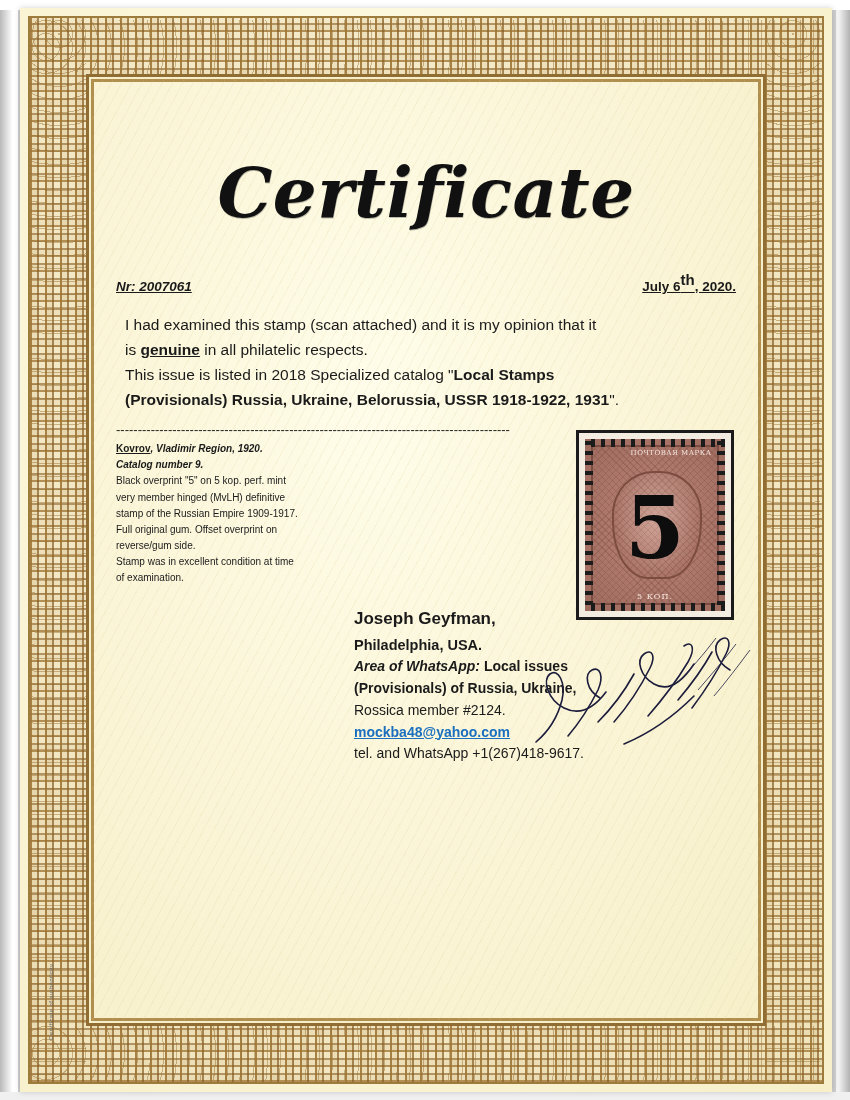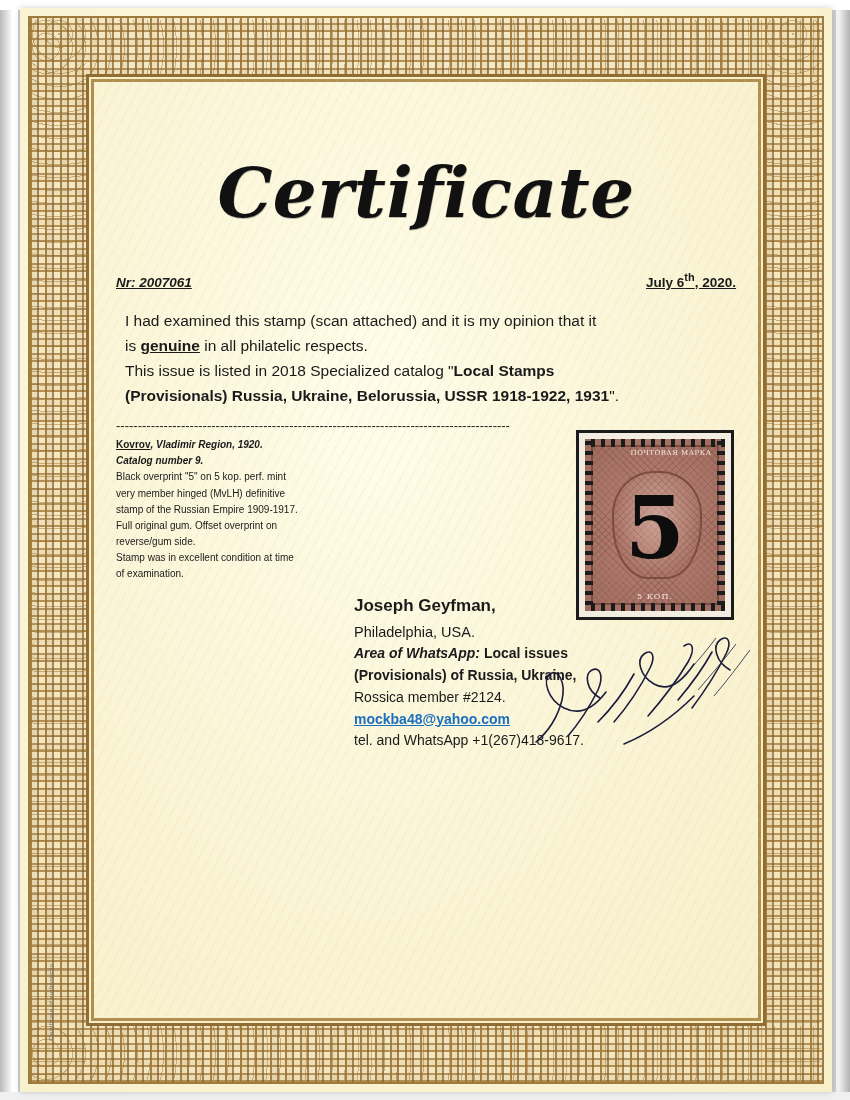--- a/index.html
+++ b/index.html
@@ -148,21 +148,21 @@
   }
   .meta-nr {
     font-weight: bold;
     font-style: italic;
     text-decoration: underline;
   }
   .meta-date {
     font-weight: bold;
     text-decoration: underline;
   }
-  .meta-date sup { font-size: 11px; }
+  .meta-date sup { font-size: 15px; }
 
   .body-text {
     margin-top: 18px;
     font-size: 15.5px;
     line-height: 1.62;
     margin-left: 9px;
   }
   .body-text b { font-weight: bold; }
   .u { text-decoration: underline; font-weight: bold; }
 
@@ -291,33 +291,33 @@
     position: absolute;
     left: 412px;
     top: 500px;
     width: 230px;
     height: 160px;
     pointer-events: none;
   }
 
   
   .signer {
-    margin-top: 10px;
+    margin-top: 19px;
     margin-left: 238px;
     width: 330px;
     font-size: 14px;
     line-height: 1.55;
   }
   .signer-name {
     font-weight: bold;
     font-size: 17px;
     margin-bottom: 2px;
   }
   .signer-city {
-    font-weight: normal;
+    font-weight: bold;
     font-size: 14.5px;
   }
   .signer-exp-label {
     font-weight: bold;
     font-style: italic;
   }
   .signer-exp-rest { font-weight: bold; }
   .signer-email {
     color: #1a6fbf;
     text-decoration: underline;

